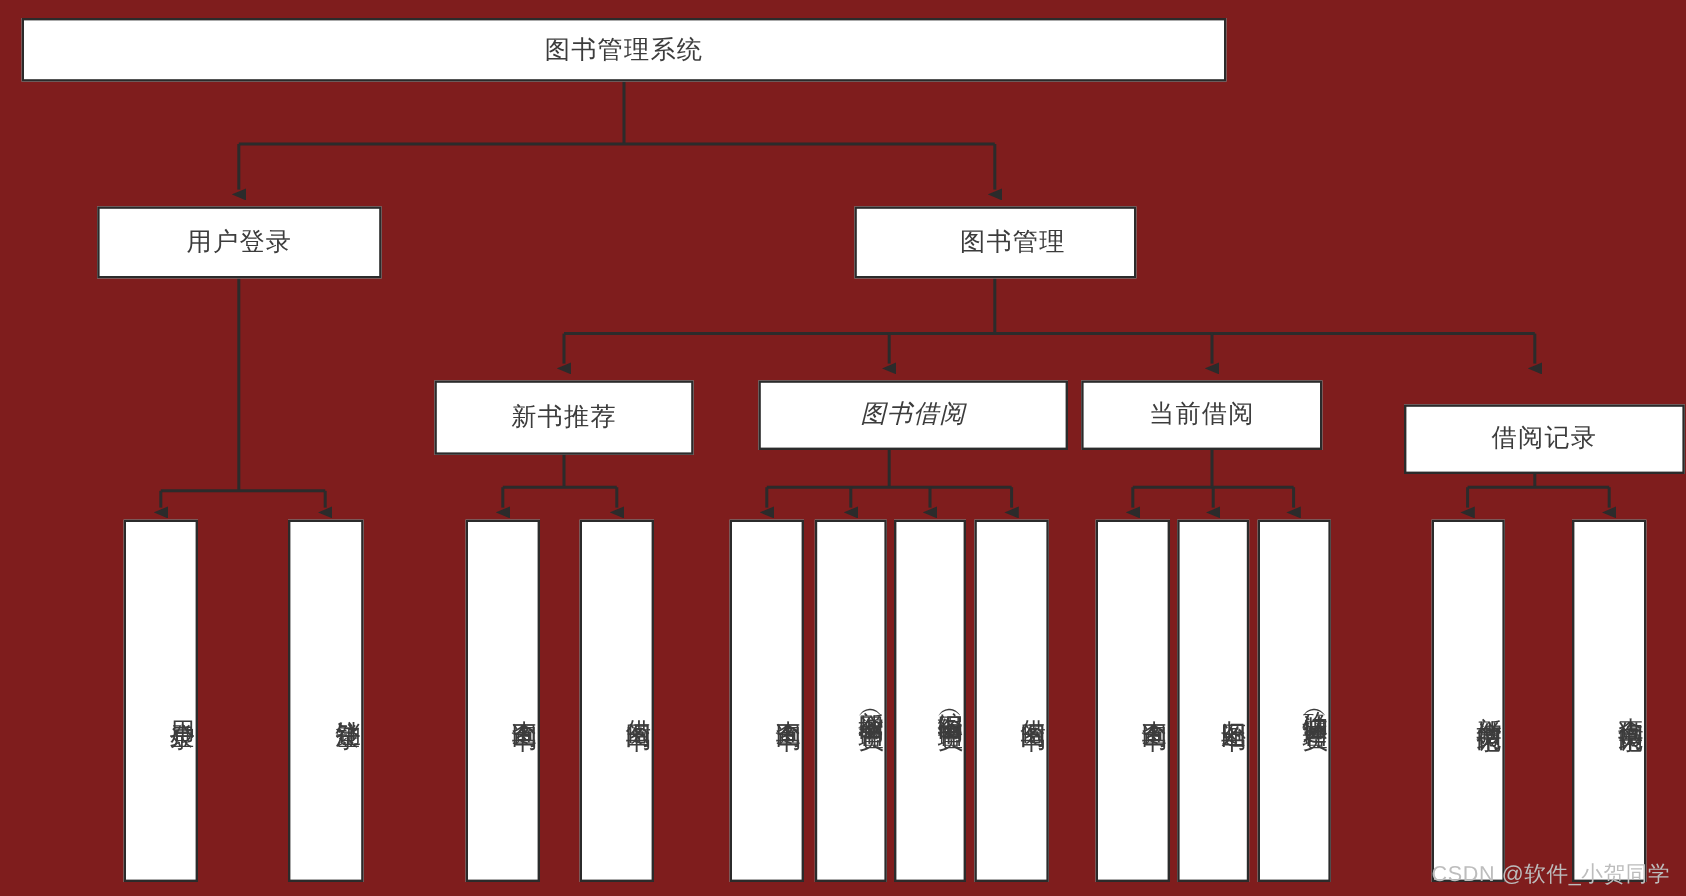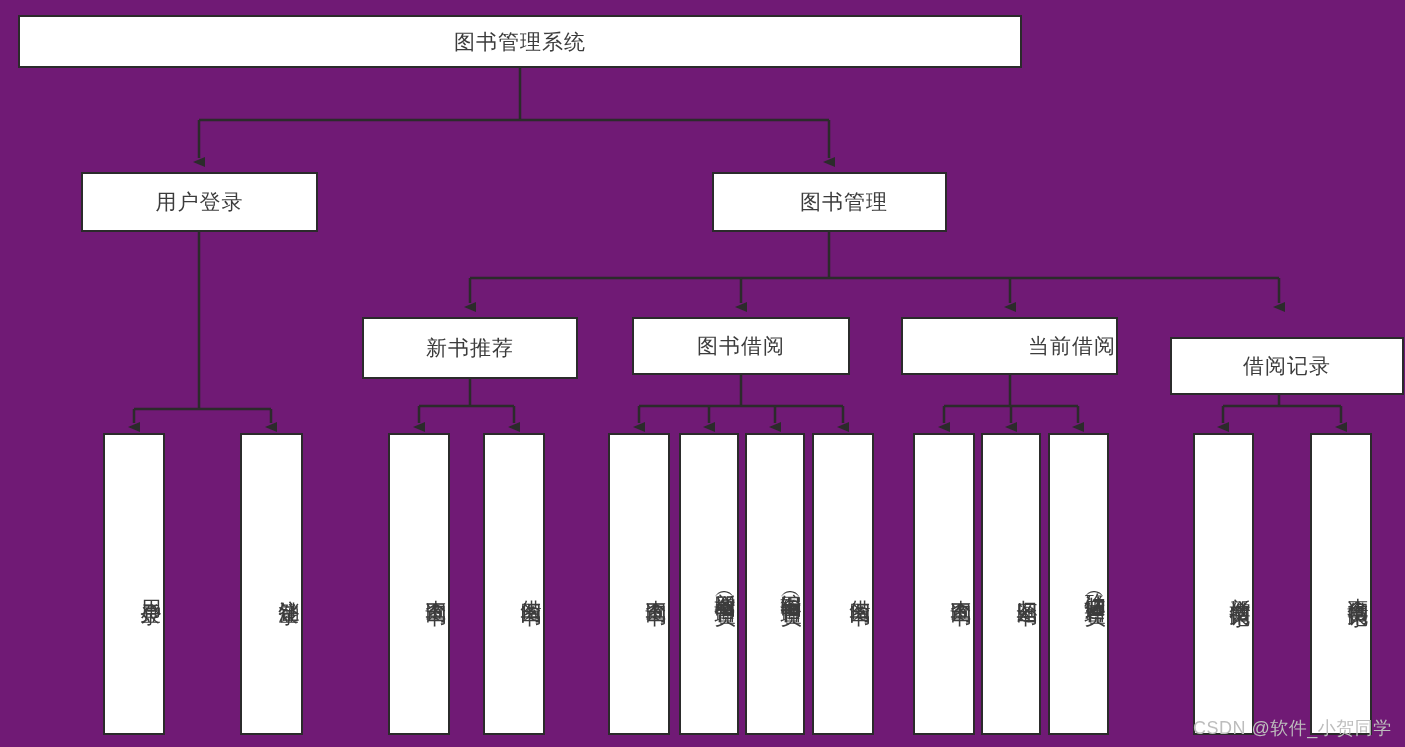--- a/index.html
+++ b/index.html
@@ -7,21 +7,21 @@
     padding: 0;
     background: #ffffff;
   }
   body {
     font-family: "Liberation Sans", "DejaVu Sans", sans-serif;
   }
   #canvas {
     position: relative;
     width: 1405px;
     height: 747px;
-    background: #701a75;
+    background: #7f1d1d;
     overflow: hidden;
   }
   svg.wires {
     position: absolute;
     left: 0;
     top: 0;
     width: 1405px;
     height: 747px;
     pointer-events: none;
   }
@@ -126,24 +126,24 @@
   <div class="node h" style="left:81px; top:172px; width:237px; height:60px;">
     <span>用户登录</span>
   </div>
   <div class="node h" style="left:712px; top:172px; width:235px; height:60px;padding-left:29px;">
     <span>图书管理</span>
   </div>
 
   <div class="node h" style="left:362px; top:317px; width:216px; height:62px;">
     <span>新书推荐</span>
   </div>
-  <div class="node h" style="left:632px; top:317px; width:218px; height:58px;">
+  <div class="node h" style="left:632px; top:317px; width:258px; height:58px;font-style:italic;">
     <span>图书借阅</span>
   </div>
-  <div class="node h" style="left:901px; top:317px; width:217px; height:58px;justify-content:flex-end;">
+  <div class="node h" style="left:901px; top:317px; width:201px; height:58px;">
     <span>当前借阅</span>
   </div>
   <div class="node h" style="left:1170px; top:317px; width:234px; height:58px;margin-top:20px;">
     <span>借阅记录</span>
   </div>
 
   <div class="node v" style="left:103px; top:433px; width:62px; height:302px;">
     <span>用户登录</span>
   </div>
   <div class="node v" style="left:240px; top:433px; width:63px; height:302px;">

